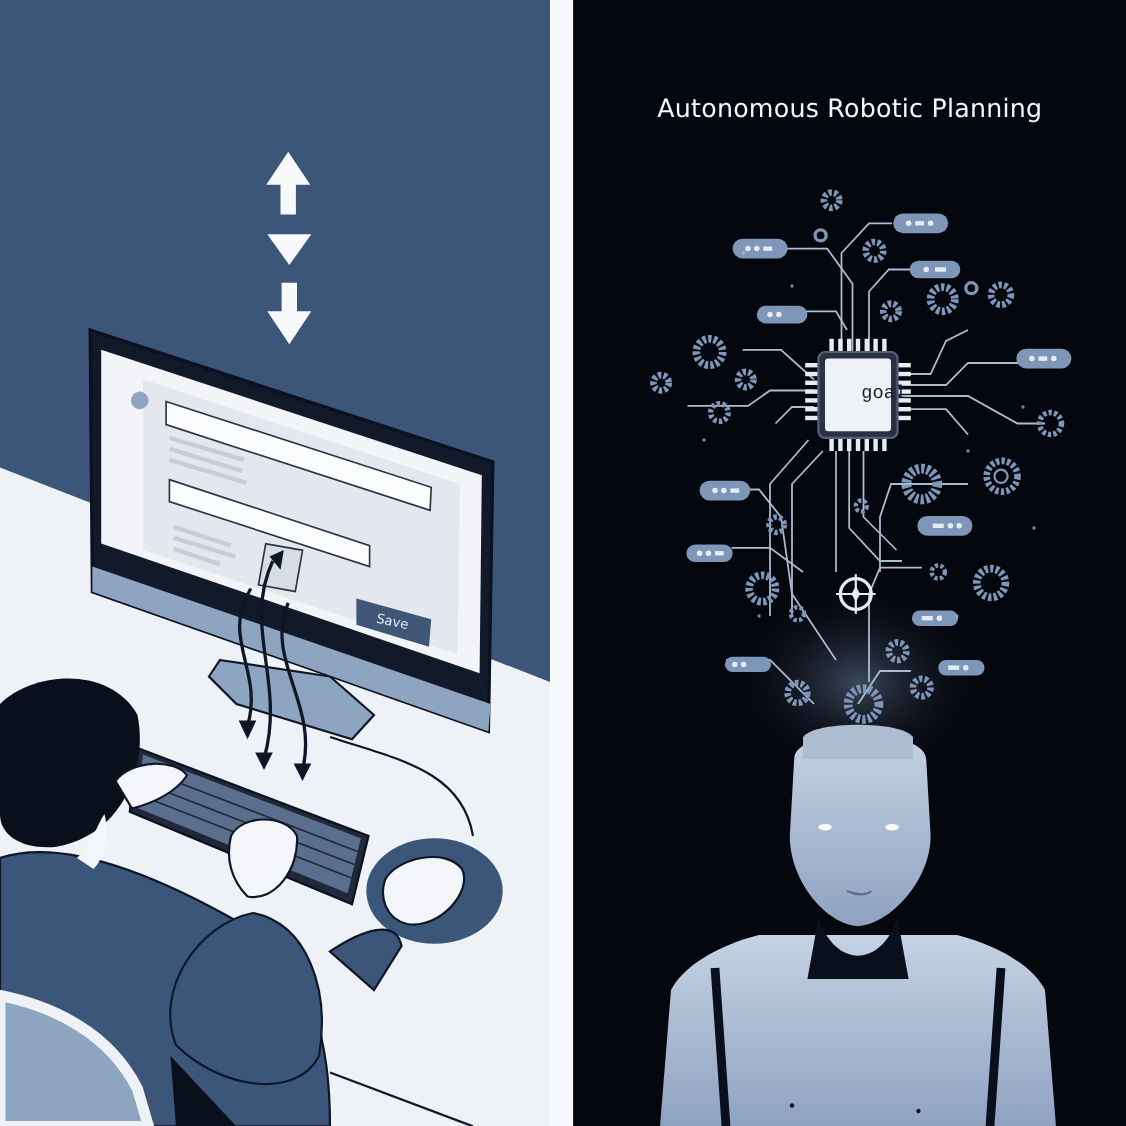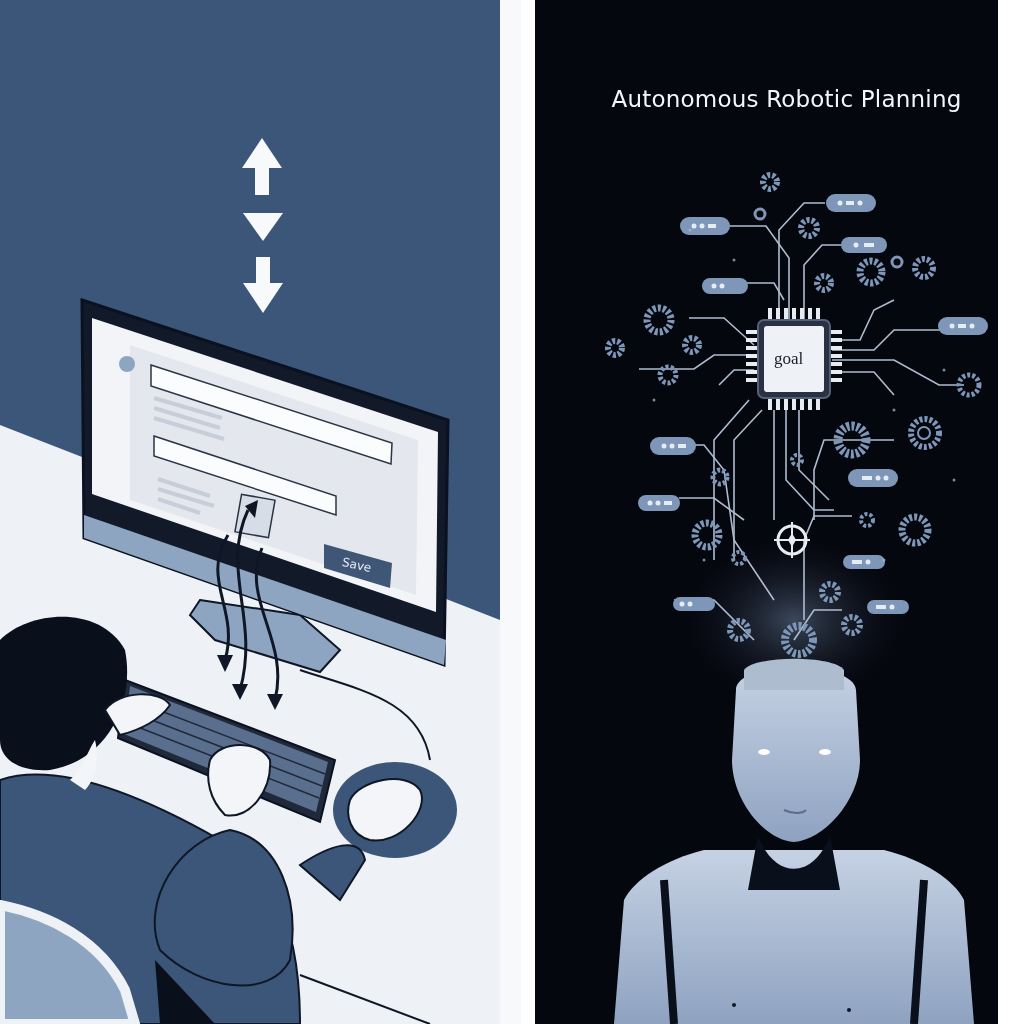--- a/index.html
+++ b/index.html
@@ -1,25 +1,25 @@
 <!DOCTYPE html>
 <html><head>
 <meta charset="utf-8">
 <style>
   html, body { margin:0; padding:0; }
   body { width:1024px; height:1024px; overflow:hidden; position:relative; background:#fff; font-family:"DejaVu Sans", sans-serif; }
   .panel { position:absolute; top:0; height:1024px; overflow:hidden; }
   #left { left:0; width:500px; background:#3b5679; }
   #divider { position:absolute; left:500px; top:0; width:21px; height:1024px; background:#f7f9fb; }
-  #right { left:535px; width:463px; background:#05070f; }
+  #right { left:521px; width:503px; background:#05070f; }
   .title { position:absolute; color:#f3f6fa; font-size:23px; white-space:nowrap; letter-spacing:0.2px; }
   #left-title { left:0; width:500px; text-align:center; top:86px; }
   #right-title { left:0; width:503px; text-align:center; top:86px; }
   svg { position:absolute; left:0; top:0; }
-  .goal-label { position:absolute; font-family:Liberation Serif, serif; font-size:17px; color:#1b1f29; }
+  .goal-label { position:absolute; font-family:Liberation Mono, monospace; font-size:17px; color:#1b1f29;margin-left:23px; }
   .save-label { position:absolute; font-family:"DejaVu Sans", sans-serif; font-size:12px; color:#e6ecf3; transform:rotate(12deg); }
 </style>
 </head>
 <body>
 
 <div class="panel" id="left">
   <svg width="500" height="1024" viewBox="0 0 500 1024">
 
     <polygon points="0,425 500,620 500,1024 0,1024" fill="#eef1f5"></polygon>
 

